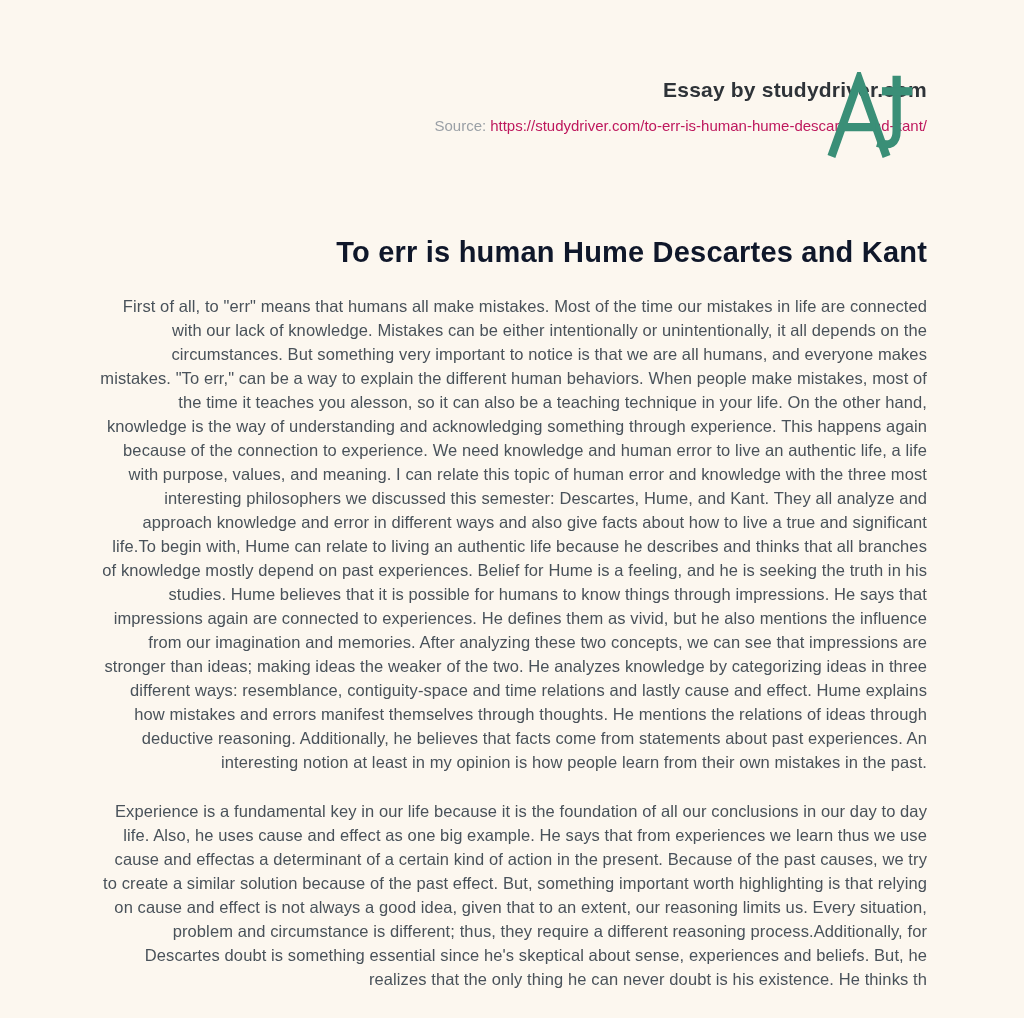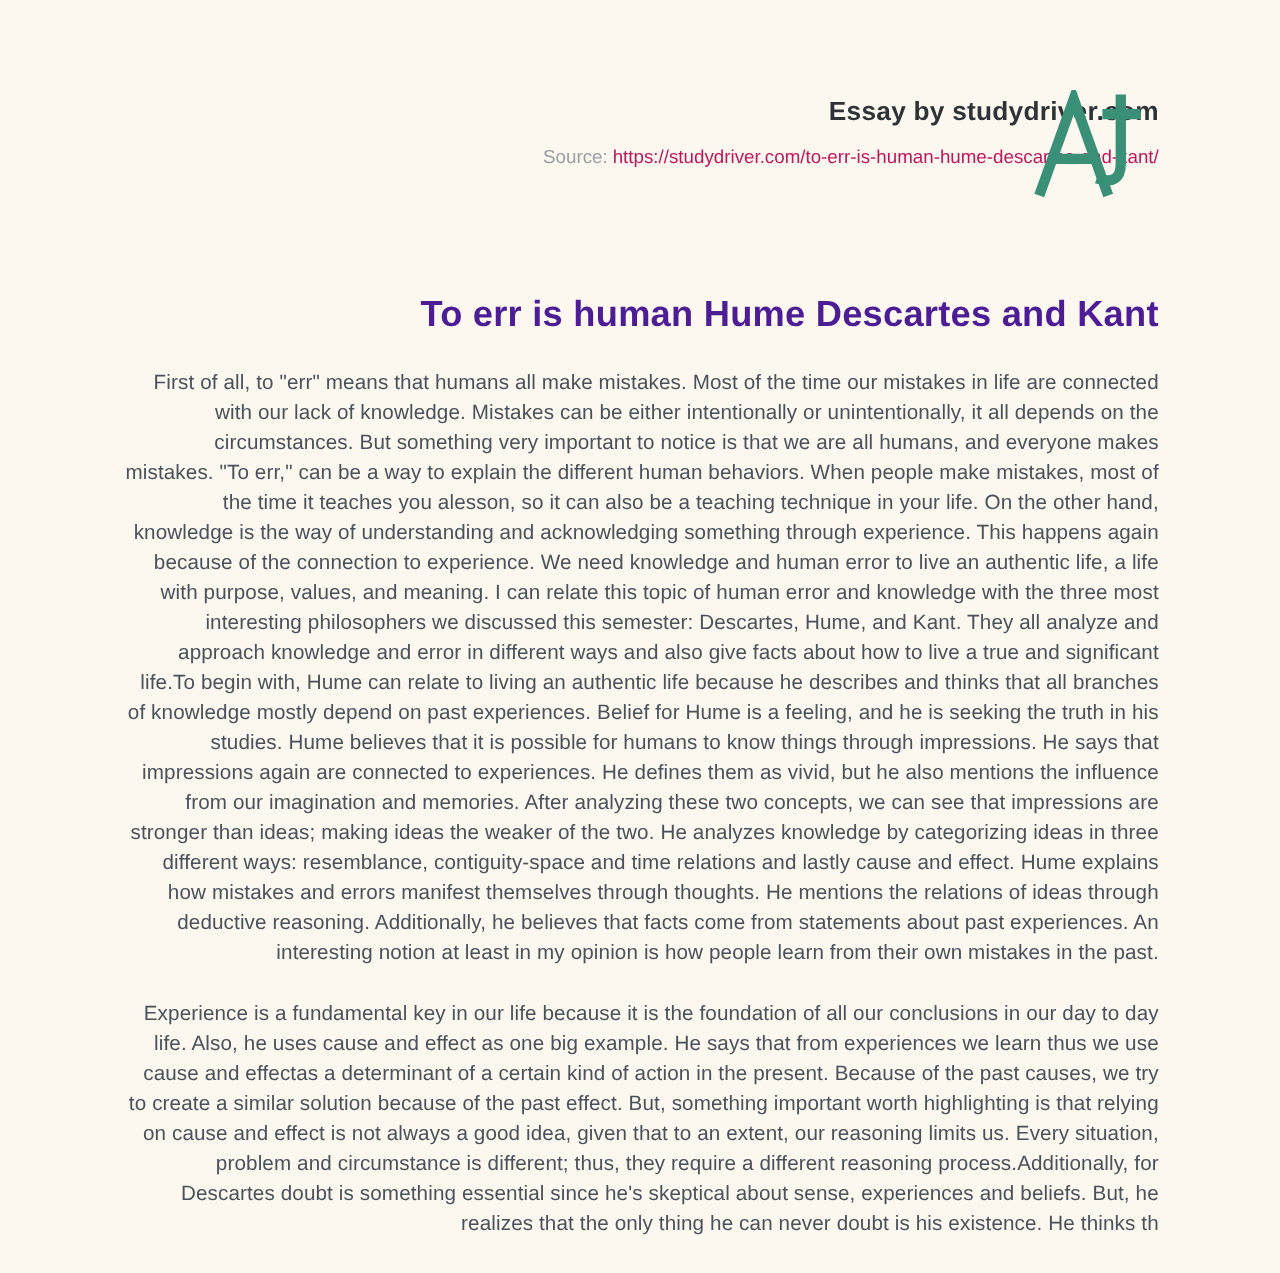--- a/index.html
+++ b/index.html
@@ -41,21 +41,21 @@
     position: absolute;
     top: 72px;
     right: 108px;
     width: 92px;
     height: 90px;
   }
   .article-title {
     margin-top: 102px;
     font-size: 29px;
     font-weight: 700;
-    color: #4c1d95;
+    color: #0f172a;
     letter-spacing: 0.2px;
   }
   .article-body p {
     margin-top: 25px;
     font-size: 16.5px;
     line-height: 24px;
     color: #49525a;
     letter-spacing: 0.1px;
   }
   .article-body p + p {

